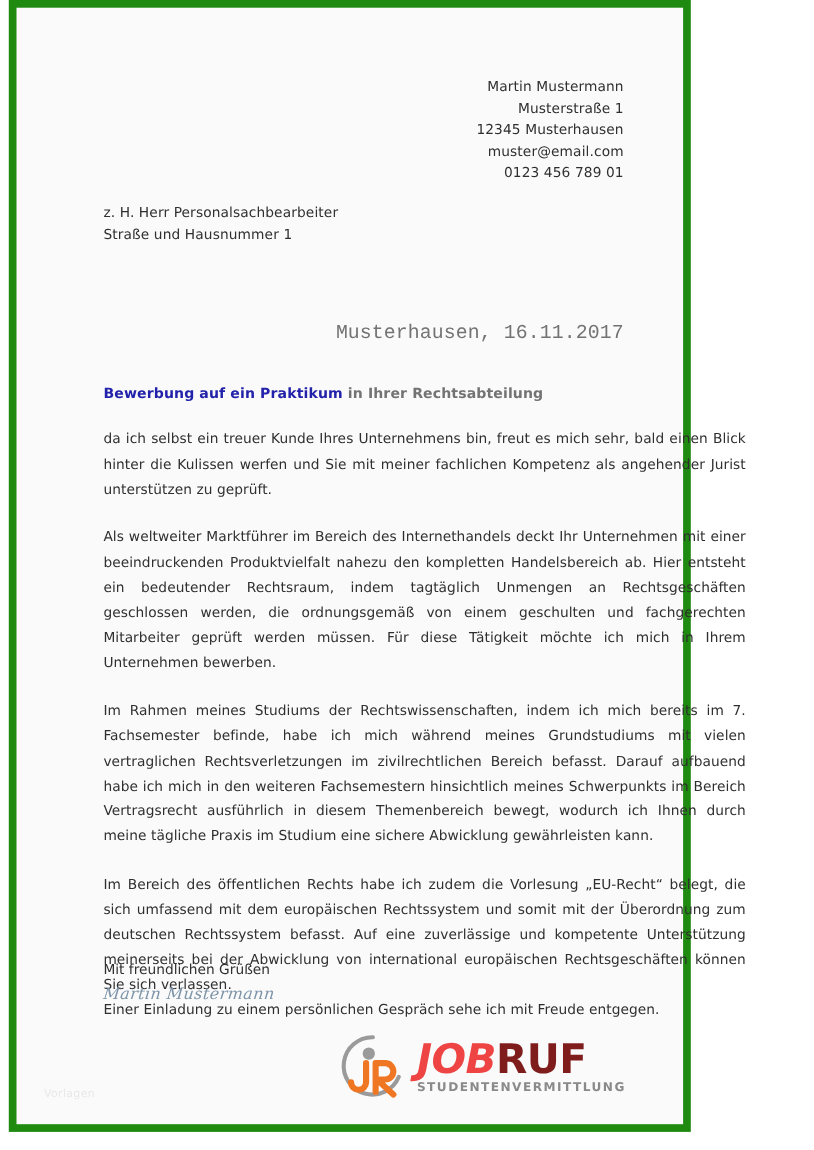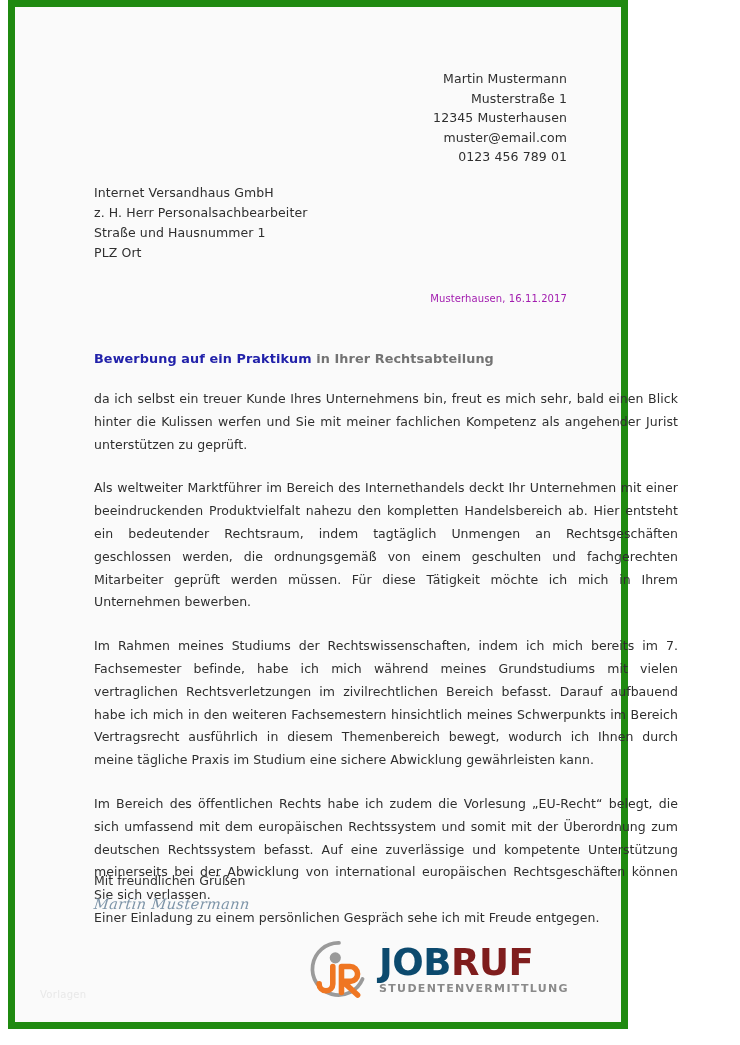--- a/index.html
+++ b/index.html
@@ -58,23 +58,24 @@
     line-height: 20px;
     color: #2f2f2f;
     letter-spacing: 0.1px;
   }
 
   
   .dateline {
     position: absolute;
     right: 54px;
     top: 286px;
-    font-size: 10px;
-    color: #a21caf;
-    letter-spacing: 0.1px;
+    font-size: 18px;
+    color: #737373;
+    letter-spacing: 0.1px;
+    font-family: Liberation Mono, monospace;
   }
 
   
   .subject {
     position: absolute;
     left: 79px;
     top: 344px;
     font-size: 12.8px;
     font-weight: bold;
     letter-spacing: 0.1px;
@@ -150,21 +151,21 @@
     flex: 0 0 62px;
   }
   .logo-text { line-height: 1; }
   .logo-word {
     font-family: "DejaVu Sans", "Liberation Sans", sans-serif;
     font-weight: bold;
     font-size: 37px;
     letter-spacing: -0.5px;
     line-height: 36px;
   }
-  .logo-word .job { color: #0c4a6e; }
+  .logo-word .job { color: #ef4444; font-style: italic; }
   .logo-word .ruf { color: #7f1d1d; }
   .logo-tag {
     font-family: "DejaVu Sans", "Liberation Sans", sans-serif;
     font-size: 11px;
     font-weight: bold;
     color: #8a8a8a;
     letter-spacing: 1.35px;
     margin-top: 2px;
   }
 </style>
@@ -176,24 +177,22 @@
 
     <div class="sender">
       <div>Martin Mustermann</div>
       <div>Musterstraße 1</div>
       <div>12345 Musterhausen</div>
       <div>muster@email.com</div>
       <div>0123 456 789 01</div>
     </div>
 
     <div class="recipient">
-      <div>Internet Versandhaus GmbH</div>
       <div>z. H. Herr Personalsachbearbeiter</div>
       <div>Straße und Hausnummer 1</div>
-      <div>PLZ Ort</div>
     </div>
 
     <div class="dateline">Musterhausen, 16.11.2017</div>
 
     <div class="subject">
       <span class="hl">Bewerbung auf ein Praktikum</span><span class="rest"> in Ihrer Rechtsabteilung</span>
     </div>
 
     <div class="body-area">
       <p class="para">da ich selbst ein treuer Kunde Ihres Unternehmens bin, freut es mich sehr, bald einen Blick hinter die Kulissen werfen und Sie mit meiner fachlichen Kompetenz als angehender Jurist unterstützen zu geprüft.</p>

